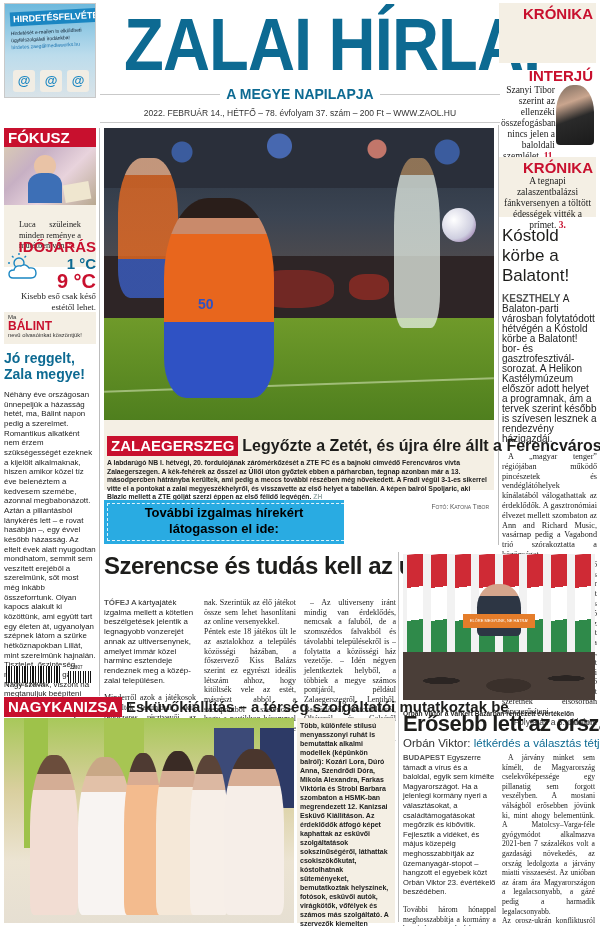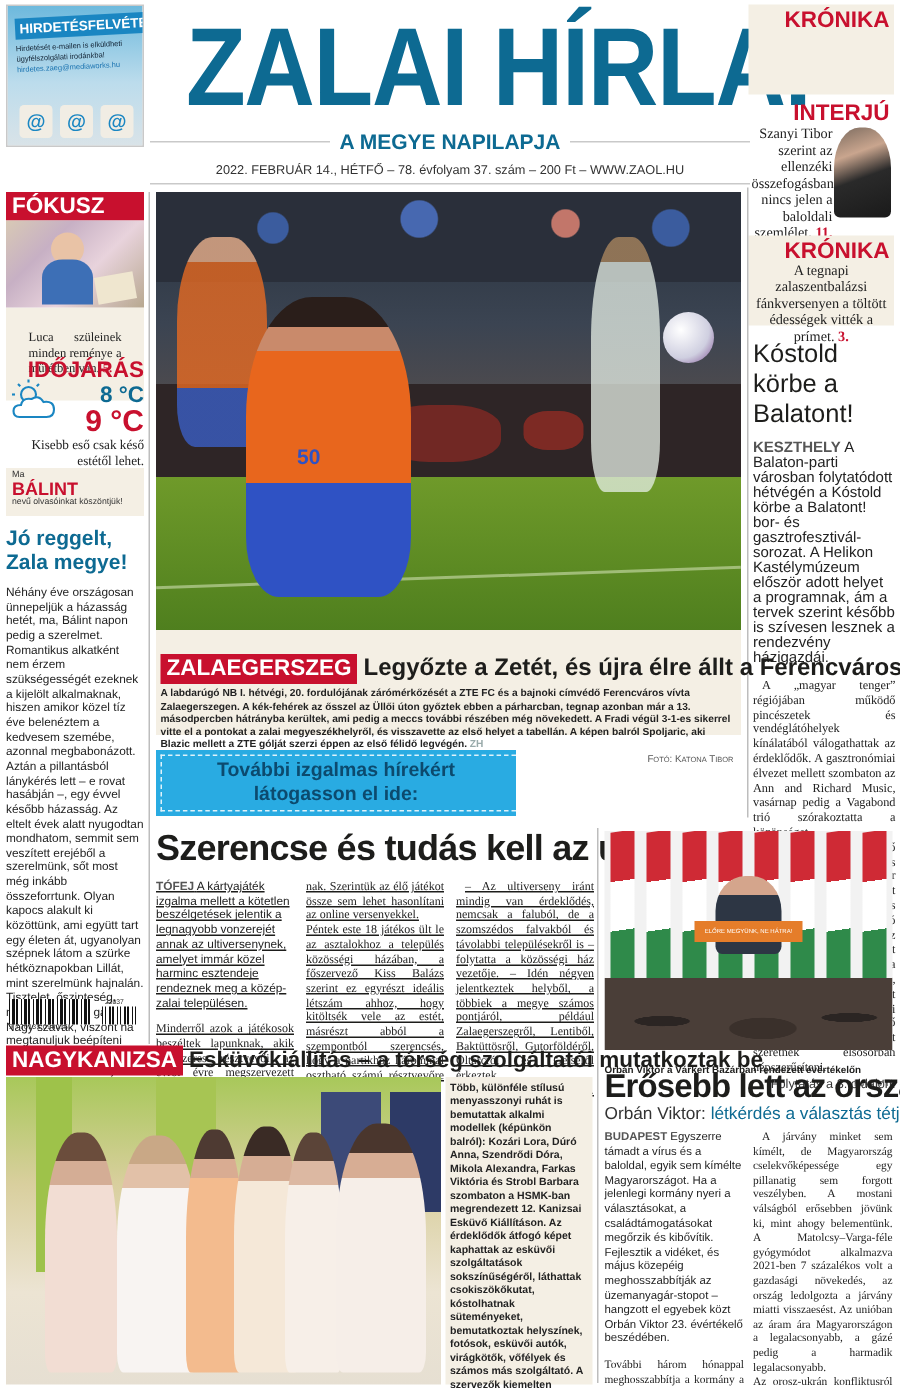--- a/index.html
+++ b/index.html
@@ -49,21 +49,21 @@
   .caption-bar { background:#f4efe4; }
   .tag { font: bold 15px "Liberation Sans", sans-serif; color:#fff; background:#c8102e; padding:0 4px; display:inline-block; line-height:20px; }
   .headline-small { font: bold 16px "Liberation Sans", sans-serif; color:#1d1d1b; }
   .cap-text { font: bold 6.8px "Liberation Sans", sans-serif; line-height: 8.6px; color:#222; }
   .credit { font: 6.5px "Liberation Sans", sans-serif; color:#555; font-variant: small-caps; }
 
   
   #zaol { left: 104px; top: 500px; width: 390px; height: 44px; }
   #zaol .left { position:absolute; left:0; top:0; width:240px; height:44px; background:#29abe2; }
   #zaol .left .dash { position:absolute; left:3px; top:3px; right:0; bottom:3px; border: 1.5px dashed #ffffff; border-right:none; opacity:0.85; }
-  #zaol .left .t { position:absolute; left:0; width:240px; top:5px; text-align:center; color:#0c4a6e; font: bold 13px "Liberation Sans", sans-serif; line-height: 16px; }
+  #zaol .left .t { position:absolute; left:0; width:240px; top:5px; text-align:center; color:#000000; font: bold 13px "Liberation Sans", sans-serif; line-height: 16px; }
   #zaol .right { position:absolute; left:236px; top:0; width:154px; height:44px; background:#f58220; border-radius: 22px 0 0 22px; color:#fff; text-align:center; font: bold 29px "Liberation Sans", sans-serif; line-height:44px; }
   #zaol .right span { font-weight:normal; }
 
   .big-headline { font: bold 24px "Liberation Sans", sans-serif; color:#1d1d1b; letter-spacing:-0.5px; white-space:nowrap; }
   .dateline { font-weight:bold; color:#555; }
 
   
   #orban-photo { left: 403px; top: 554px; width: 192px; height: 146px; overflow:hidden; background:#f2f2f2; }
   .flag { position:absolute; top:0; width:16px; height:100px; background: linear-gradient(180deg,#cf2a35 0%, #cf2a35 33%, #ffffff 33%, #ffffff 66%, #2f8a4a 66%, #2f8a4a 100%); transform: skewY(-8deg); }
 
@@ -144,21 +144,21 @@
       <g stroke="#1a86c2" stroke-width="1.4" fill="none">
         <circle cx="13" cy="11" r="5"></circle>
         <line x1="13" y1="1" x2="13" y2="3"></line>
           <line x1="4" y1="11" x2="2" y2="11"></line>
         <line x1="6" y1="4" x2="7.5" y2="5.5"></line>
           <line x1="20" y1="4" x2="18.5" y2="5.5"></line>
         <path d="M7 26 Q3 26 3 22 Q3 18 8 18 Q9 13 15 14 Q20 11 23 16 Q30 15 30 21 Q30 26 25 26 Z" fill="#fff"></path>
       </g>
     </svg>
   </div>
-  <div class="sans blue" style="text-align:right; font-weight:bold; font-size:15px; line-height:17px;">8 °C</div>
+  <div class="sans blue" style="text-align:right; font-weight:bold; font-size:15px; line-height:17px;">1 °C</div>
   <div class="sans red" style="text-align:right; font-weight:bold; font-size:20px; line-height:19px;">9 °C</div>
   <div class="serif-text" style="text-align:right; font-size:8.8px;">Kisebb eső csak késő estétől lehet.</div>
 </div>
 
 <div class="abs cream" style="left:4px; top:312px; width:92px; height:32px; padding:2px 4px;">
   <div class="sans" style="font-size:6px; color:#333;">Ma</div>
   <div class="sans red" style="font-weight:bold; font-size:12px; line-height:12px;">BÁLINT</div>
   <div class="sans" style="font-size:5.8px; color:#333;">nevű olvasóinkat köszöntjük!</div>
 </div>
 
@@ -221,21 +221,21 @@
 
 <div id="zaol" class="abs">
   <div class="left">
     <div class="dash"></div>
     <div class="t"><span>További izgalmas hírekért</span><br><span>látogasson el ide:</span></div>
   </div>
 </div>
 
 <div class="abs" style="left:104px; top:552px; width:292px;">
   <div class="big-headline">Szerencse és tudás kell az ultihoz</div>
-  <div style="display:flex; gap:8px; margin-top:6px;text-decoration:underline;">
+  <div style="display:flex; gap:8px; margin-top:18px;">
     <div style="width:92px;">
       <div class="col-text" style="font-size:7.9px; line-height:9.7px; text-align:left;"><span class="dateline">TÓFEJ</span> <span>A kártyajáték izgalma mellett a kötetlen beszélgetések jelentik a legnagyobb vonzerejét annak az ultiversenynek, amelyet immár közel harminc esztendeje rendeznek meg a közép-zalai településen.</span></div>
       <div class="serif-text" style="margin-top:8px; font-size:8px; line-height:9.7px;">Minderről azok a játékosok beszéltek lapunknak, akik rendszeres résztvevői az évről évre megszervezett program-</div>
     </div>
     <div style="width:92px;">
       <div class="serif-text" style="font-size:8px; line-height:9.7px; white-space:pre-line;">nak. Szerintük az élő játékot össze sem lehet hasonlítani az online versenyekkel.
  Péntek este 18 játékos ült le az asztalokhoz a település közösségi házában, a főszervező Kiss Balázs szerint ez egyrészt ideális létszám ahhoz, hogy kitöltsék vele az estét, másrészt abból a szempontból szerencsés, hogy a partikhoz hárommal osztható számú résztvevőre van szükség.</div>
     </div>
     <div style="width:92px;">
       <div class="serif-text" style="font-size:8px; line-height:9.7px; text-indent:6px;">– Az ultiverseny iránt mindig van érdeklődés, nemcsak a faluból, de a szomszédos falvakból és távolabbi településekről is – folytatta a közösségi ház vezetője. – Idén négyen jelentkeztek helyből, a többiek a megye számos pontjáról, például Zalaegerszegről, Lentiből, Baktüttösről, Gutorföldéről, Oltárcról és Gelséről érkeztek.</div>

